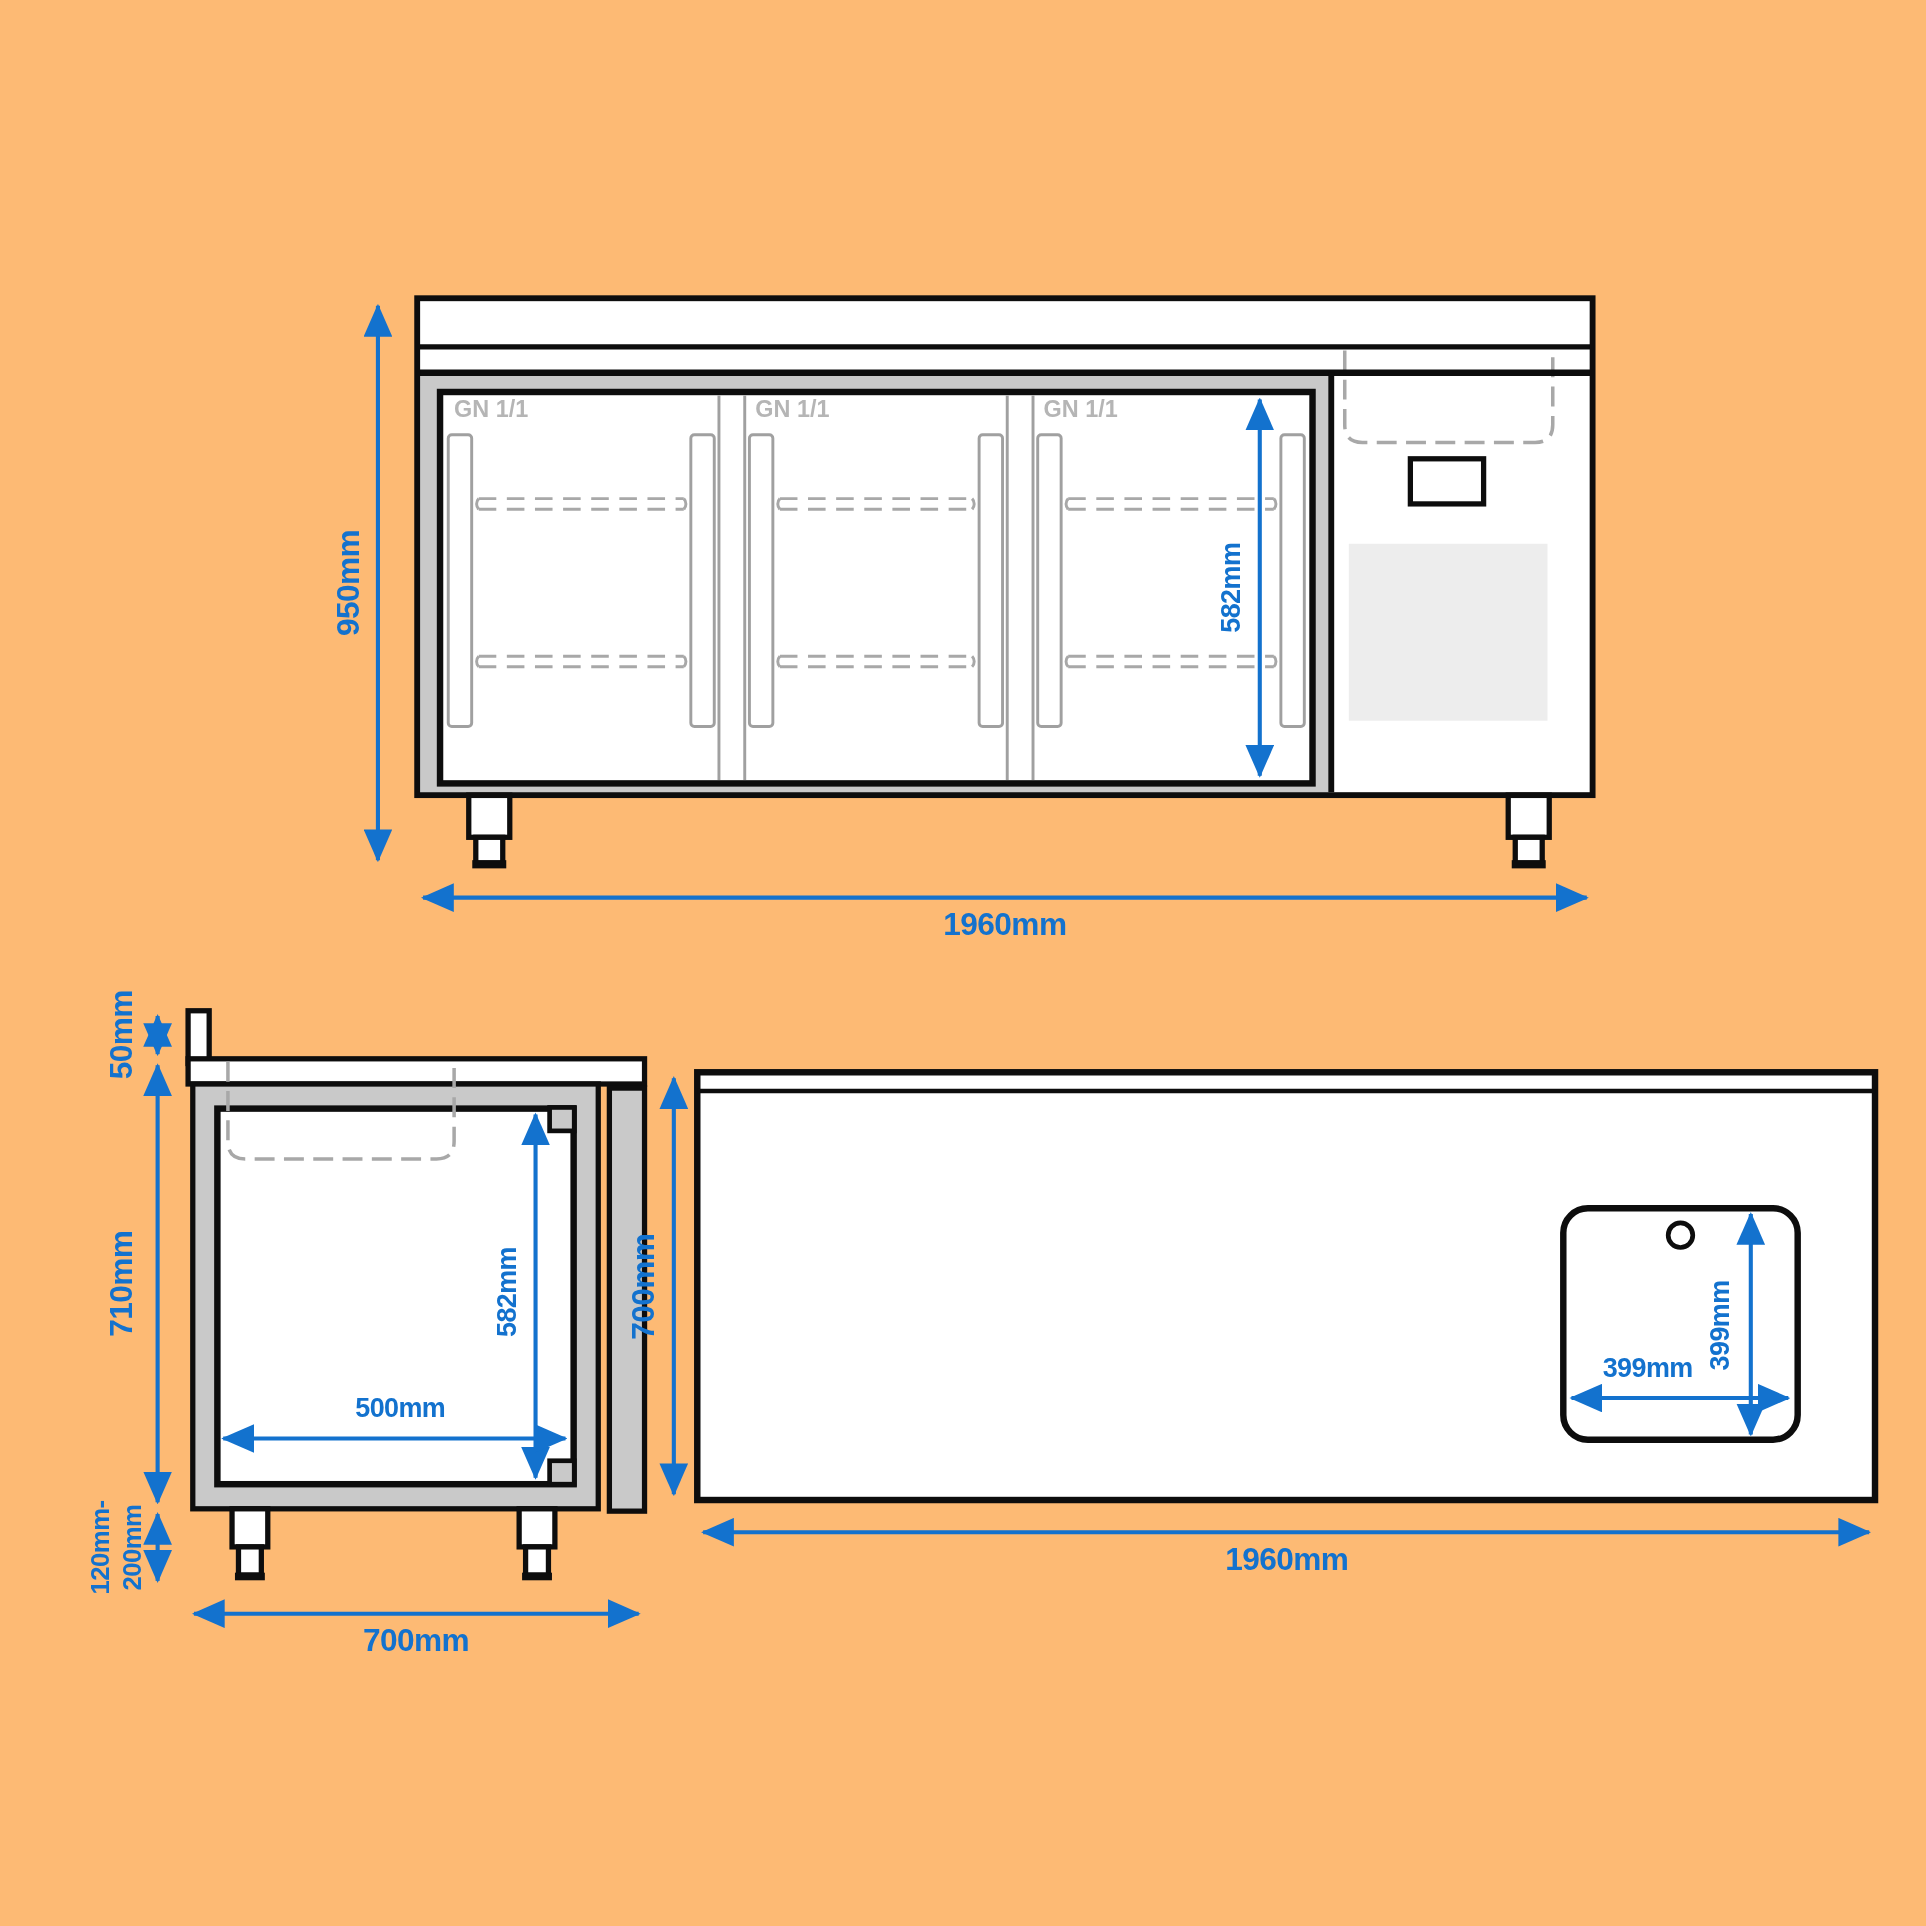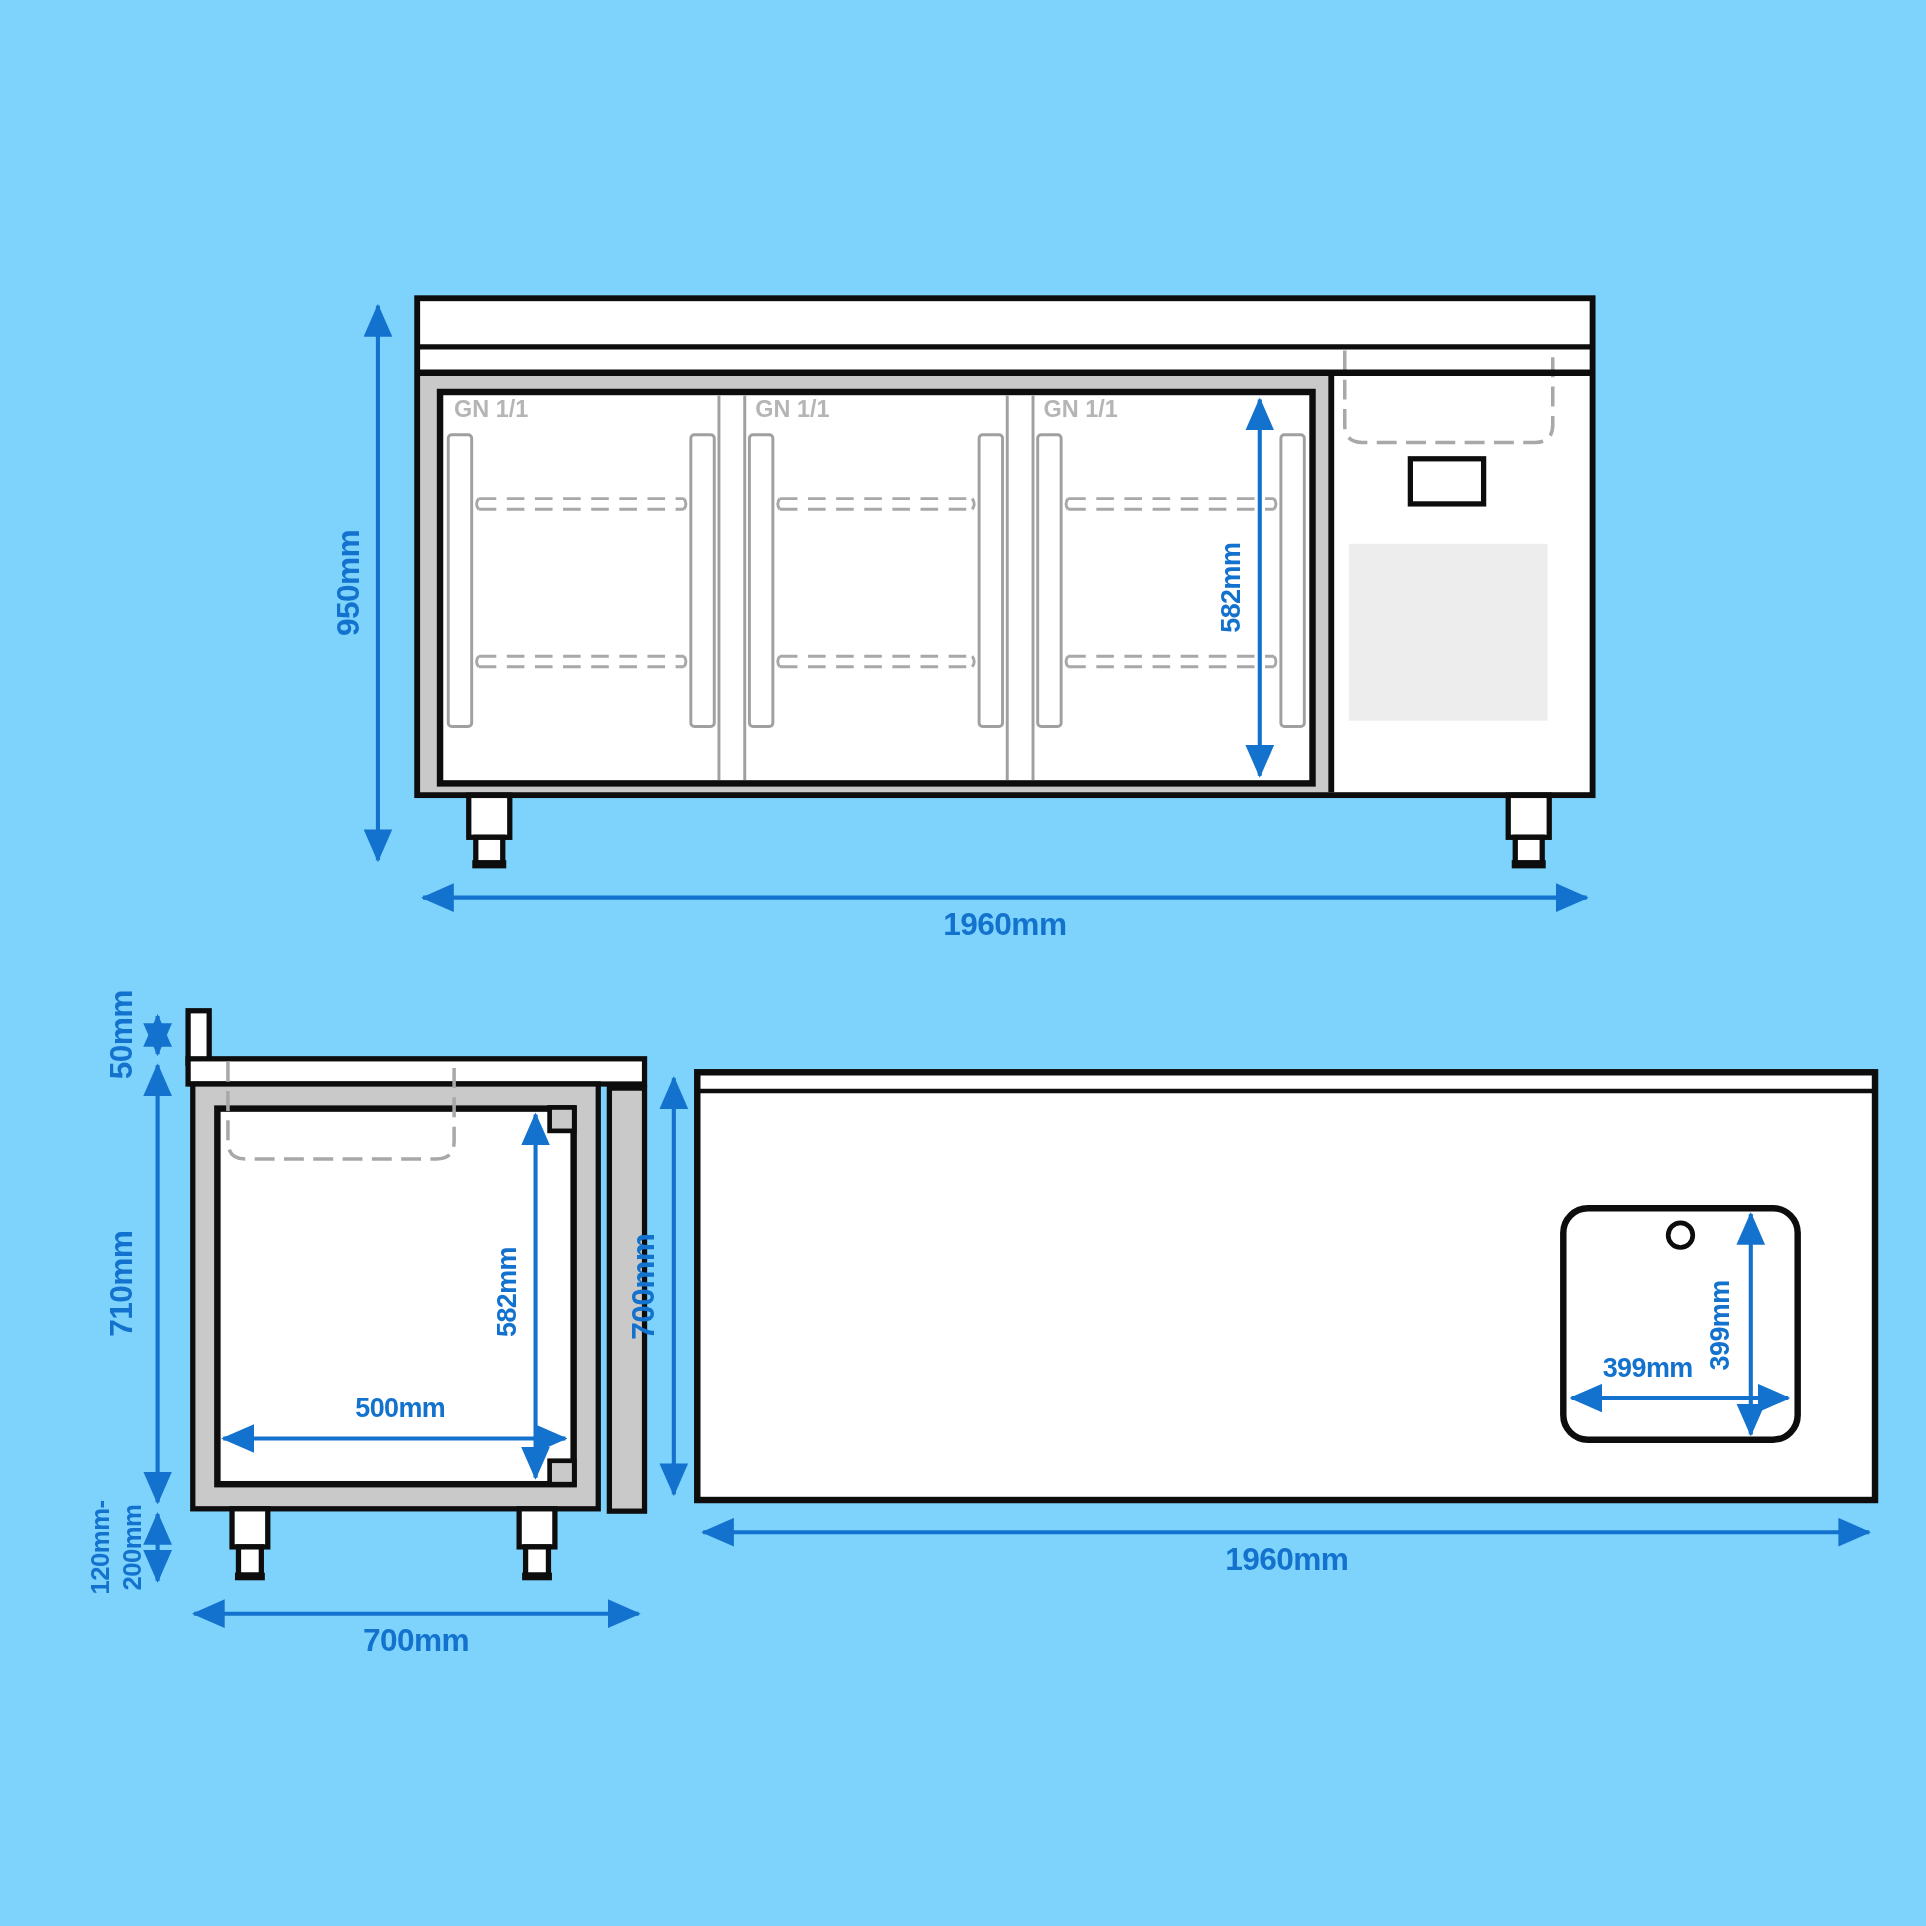--- a/index.html
+++ b/index.html
@@ -1,16 +1,16 @@
 <!DOCTYPE html>
 <html style="--dimension-blue: #1372ce; --line-black: #0d0d0d; --wall-gray: #c9c9c9; --detail-gray: #a0a0a0; --dashed-gray: #a8a8a8; --label-gray: #b5b5b5; --vent-gray: #ededed;font-size:9.4px"><head>
 <meta charset="utf-8">
 <style>
   html,body { margin:0; padding:0; background:#ffffff; }
-  .page { position:relative; width:1926px; height:1926px; background:#7dd3fc; overflow:hidden; }
+  .page { position:relative; width:1926px; height:1926px; background:#fdba74; overflow:hidden; }
   svg { display:block; }
 
   .bl        { stroke: var(--line-black,#0d0d0d); fill:none; }
   .sw8       { stroke-width:8; }
   .sw9       { stroke-width:9; }
   .sw10      { stroke-width:10; }
   .sw11      { stroke-width:11; }
   .wall      { fill: var(--wall-gray,#c9c9c9); }
   .whitefill { fill:#ffffff; }
   .window    { fill:#ffffff; stroke: var(--line-black,#0d0d0d); stroke-width:11; }

